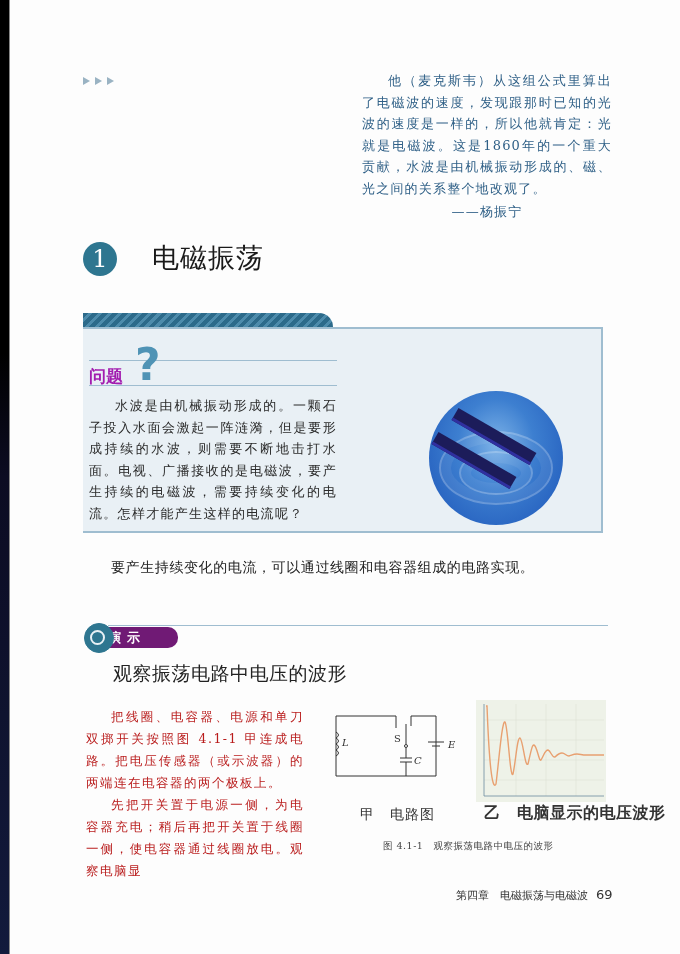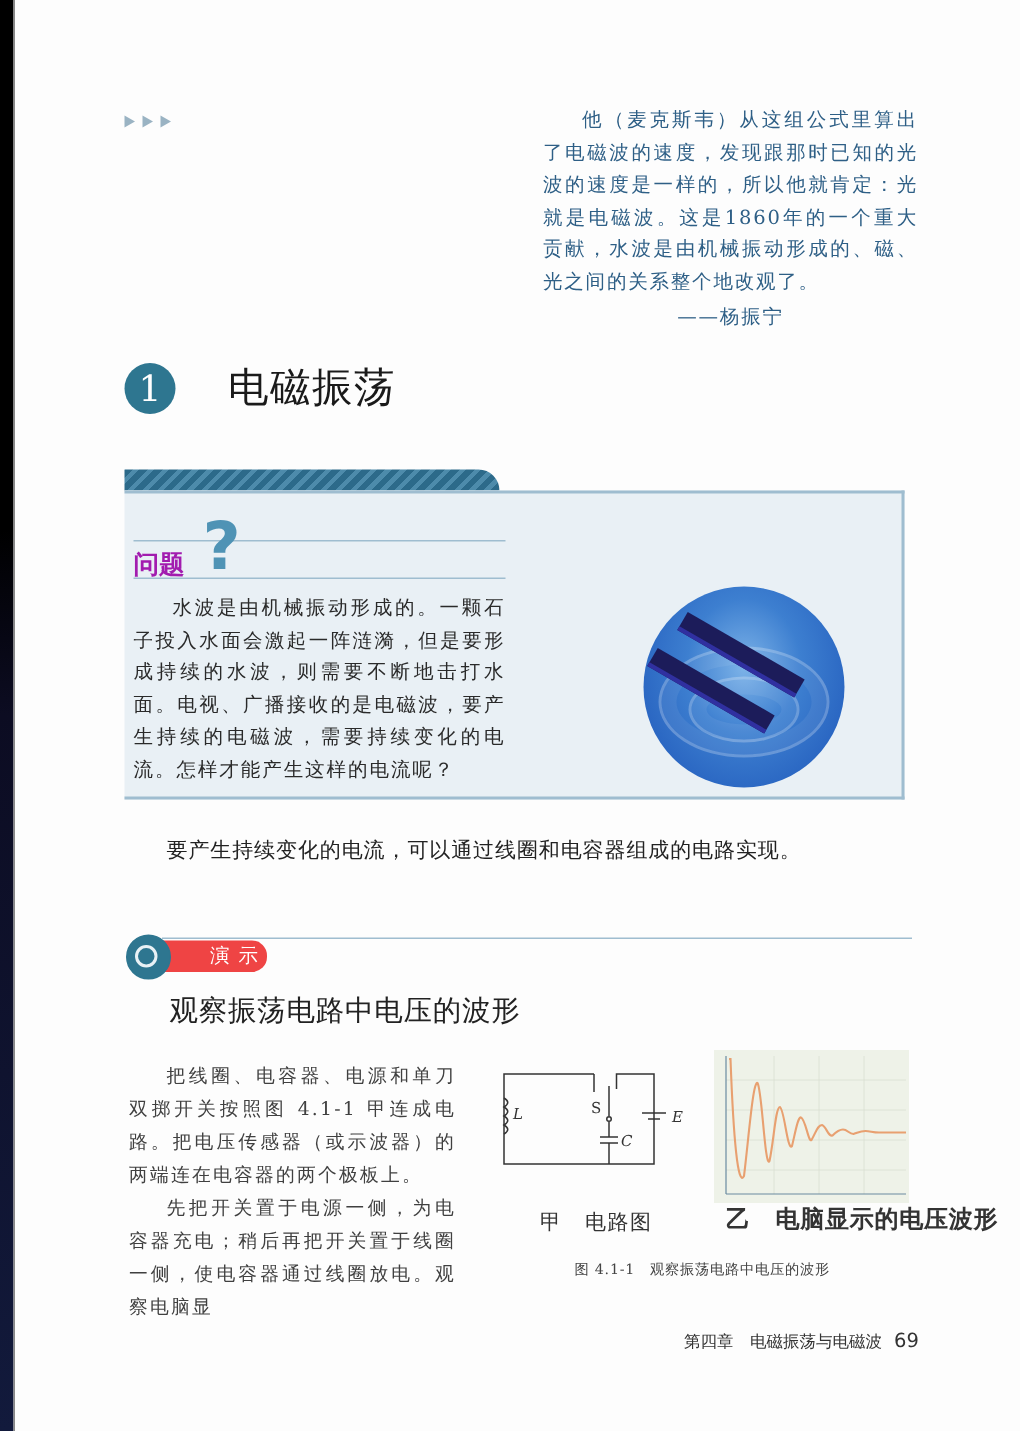--- a/index.html
+++ b/index.html
@@ -100,32 +100,32 @@
   .demo-badge .circle {
     position: absolute; left: 0; top: 0; width: 28px; height: 28px; border-radius: 50%;
     background: #2e7690; border: 1px solid #2e7690;
   }
   .demo-badge .circle i {
     position: absolute; left: 5px; top: 6px; width: 15px; height: 15px; border-radius: 50%;
     border: 2px solid #e8f1f5; box-sizing: border-box;
   }
   .demo-badge .pill {
     position: absolute; left: 24px; top: 4px; width: 70px; height: 21px;
-    background: #ef4444; border-radius: 0 10px 10px 0; color: #fff;
-    font-size: 13px; line-height: 21px; text-align: right; letter-spacing: 6px;
-    font-family: "DejaVu Sans", sans-serif; font-weight: normal;
+    background: #701a75; border-radius: 0 10px 10px 0; color: #fff;
+    font-size: 13px; line-height: 21px; text-align: left; letter-spacing: 6px;
+    font-family: "DejaVu Sans", sans-serif; font-weight: bold;
   }
   .demo-title {
     position: absolute; left: 113px; top: 661px; font-size: 19px; color: #222;
     font-family: "DejaVu Sans", sans-serif; letter-spacing: 0.5px;
   }
 
   .exp-text {
     position: absolute; left: 86px; top: 706px; width: 218px;
-    font-size: 12.5px; line-height: 22px; letter-spacing: 1.5px; color: #404040;
+    font-size: 12.5px; line-height: 22px; letter-spacing: 1.5px; color: #b91c1c;
     text-align: justify;
   }
   .exp-text p { margin: 0; text-indent: 2em; }
 
   .circuit { position: absolute; left: 334px; top: 708px; width: 140px; height: 80px; }
   .circuit-caption {
     position: absolute; left: 360px; top: 806px; font-size: 14px; color: #333; letter-spacing: 1px;
   }
   .waveform { position: absolute; left: 476px; top: 700px; width: 130px; height: 102px; background: #eef2e8; }
   .waveform-caption {

